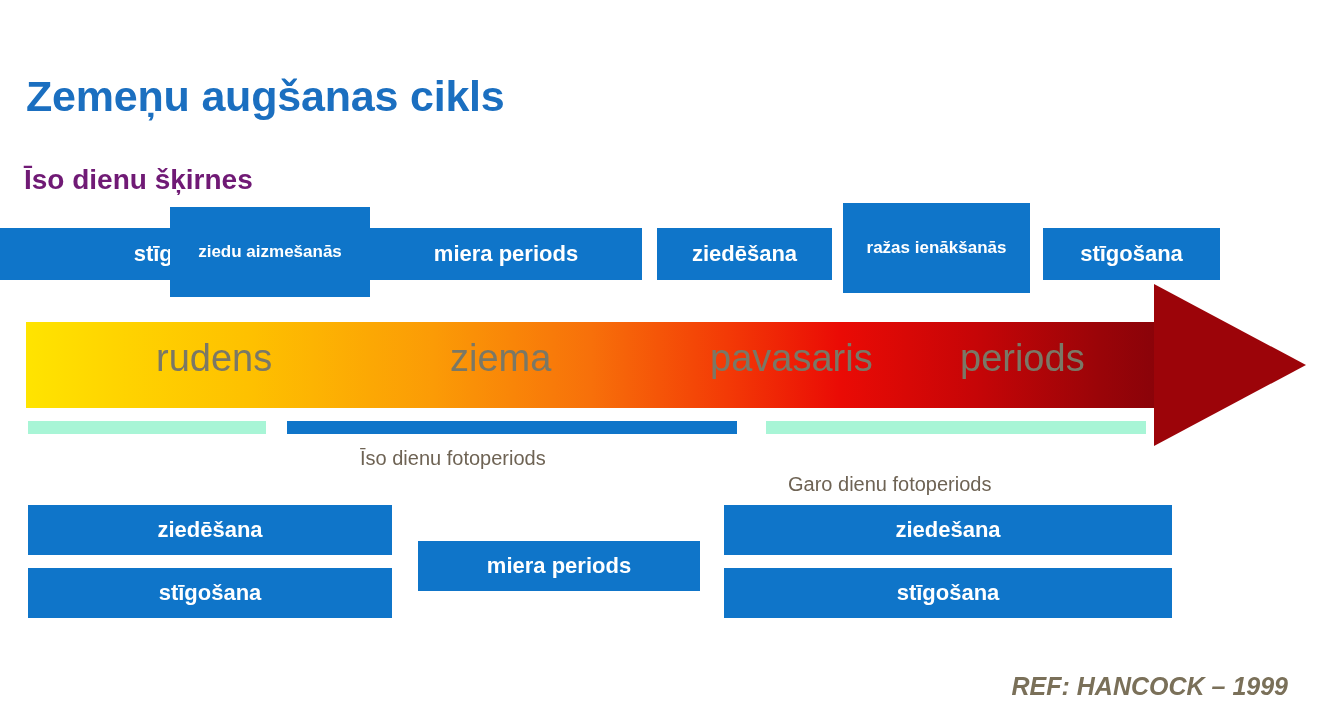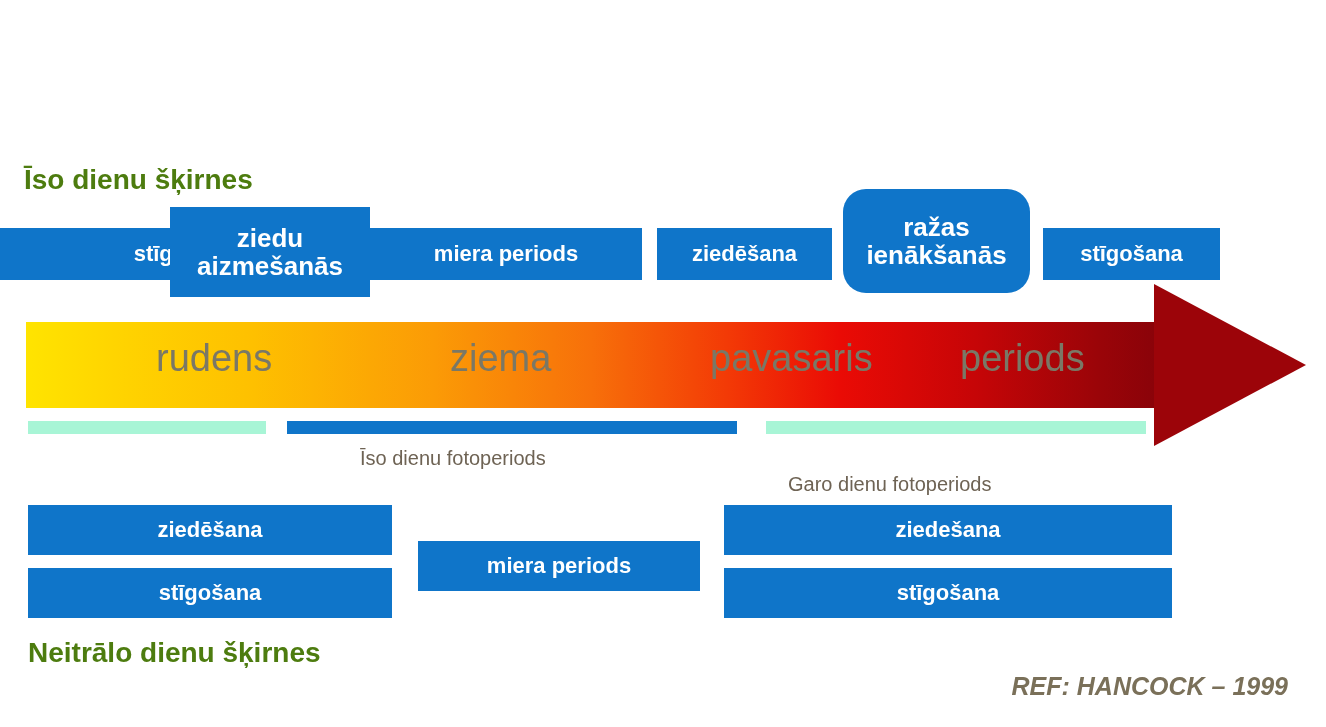--- a/index.html
+++ b/index.html
@@ -26,21 +26,21 @@
     font-size: 43px;
     font-weight: bold;
     color: #1b6fc0;
     letter-spacing: -0.2px;
     white-space: nowrap;
   }
   .subhead {
     position: absolute;
     font-size: 28px;
     font-weight: bold;
-    color: #4d7c0f;
+    color: #701a75;
     white-space: nowrap;
   }
   .subhead-top { left: 24px; top: 164px; }
   .subhead-bottom { left: 28px; top: 637px; }
 
   .ref {
     position: absolute;
     right: 38px;
     top: 672px;
     font-size: 25px;
@@ -57,21 +57,21 @@
     color: #ffffff;
     font-weight: bold;
     display: flex;
     align-items: center;
     justify-content: center;
     text-align: center;
     line-height: 1.08;
     box-sizing: border-box;
   }
   .pbox.t1 { font-size: 22px; }
-  .pbox.t2 { font-size: 26px; }
+  .pbox.t2 { font-size: 17px; }
 
   
   .arrow-wrap {
     position: absolute;
     left: 26px;
     top: 322px;
     width: 1280px;
     height: 86px;
   }
   .arrow-body {
@@ -123,29 +123,30 @@
     font-size: 20px;
     color: #6e6354;
     white-space: nowrap;
   }
 </style>
 </head>
 <body>
 
 <div id="slide">
 
+  <div class="title">Zemeņu augšanas cikls</div>
 
   <div class="subhead subhead-top">Īso dienu šķirnes</div>
 
   <div id="short-day-row">
       <div class="pbox t1" style="left: 0px; top: 228px; width: 370px; height: 52px;">stīgošana</div>
       <div class="pbox t2" style="left: 170px; top: 207px; width: 200px; height: 90px;">ziedu aizmešanās</div>
       <div class="pbox t1" style="left: 370px; top: 228px; width: 272px; height: 52px;">miera periods</div>
       <div class="pbox t1" style="left: 657px; top: 228px; width: 175px; height: 52px;">ziedēšana</div>
-      <div class="pbox t2" style="left: 843px; top: 189px; width: 187px; height: 104px; border-radius: 23px;">ražas ienākšanās</div>
+      <div class="pbox t2" style="left: 843px; top: 203px; width: 187px; height: 90px;">ražas ienākšanās</div>
       <div class="pbox t1" style="left: 1043px; top: 228px; width: 177px; height: 52px;">stīgošana</div>
     </div>
 
   <div class="arrow-wrap">
     <div class="arrow-body"></div>
     <div class="arrow-head"></div>
   </div>
 
   <div id="season-labels">
       <div class="season" style="left: 156px;">rudens</div>
@@ -165,17 +166,16 @@
     </div>
 
   <div id="neutral-day-row">
       <div class="pbox t1" style="left: 28px; top: 505px; width: 364px; height: 50px;">ziedēšana</div>
       <div class="pbox t1" style="left: 28px; top: 568px; width: 364px; height: 50px;">stīgošana</div>
       <div class="pbox t1" style="left: 418px; top: 541px; width: 282px; height: 50px;">miera periods</div>
       <div class="pbox t1" style="left: 724px; top: 505px; width: 448px; height: 50px;">ziedešana</div>
       <div class="pbox t1" style="left: 724px; top: 568px; width: 448px; height: 50px;">stīgošana</div>
     </div>
 
-  <div class="subhead subhead-bottom">Neitrālo dienu šķirnes</div>
 
   <div class="ref">REF: HANCOCK – 1999</div>
 
 </div>
 
 </body></html>

